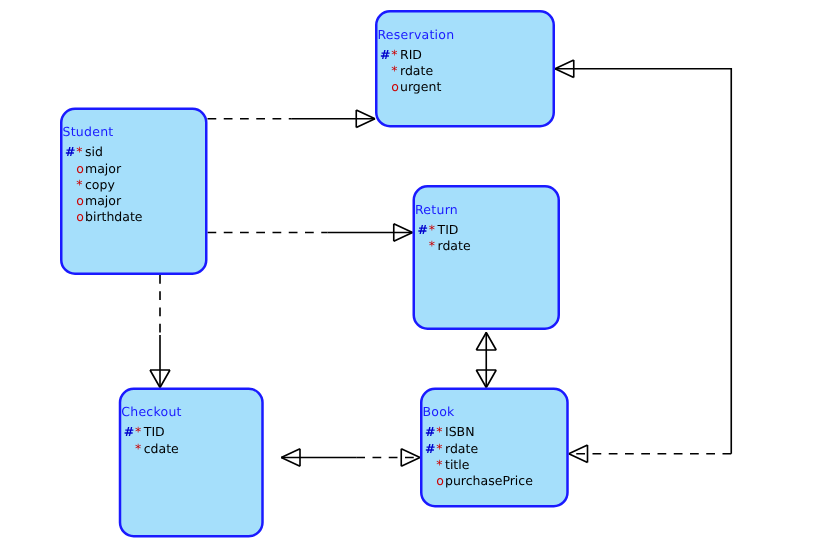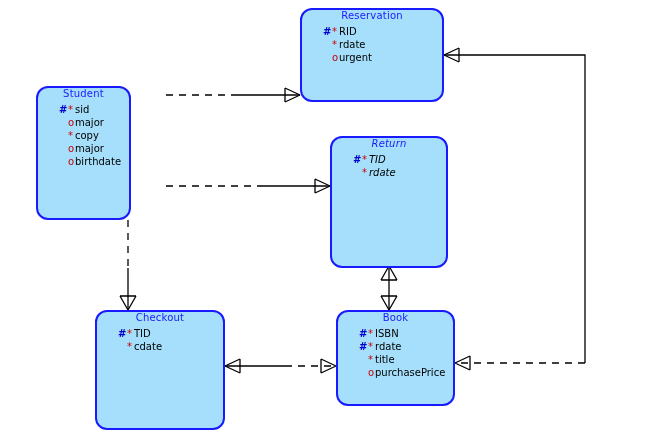--- a/index.html
+++ b/index.html
@@ -26,39 +26,39 @@
   }
   .entity {
     position: absolute;
     box-sizing: border-box;
     background: #a5dffb;
     border: 2px solid #1a1aff;
     border-radius: 12px;
     z-index: 2;
   }
   .entity-title {
-    text-align: center;
+    text-align: left;
     color: #1a1aff;
     font-size: 10px;
     line-height: 12px;
-    padding-top: 0;
+    padding-top: 13px;
     letter-spacing: 0.2px;
     white-space: nowrap;
   }
   .attr-list {
     margin: 3px 0 0 0;
     padding: 0;
     list-style: none;
   }
   .attr {
     font-size: 10px;
     line-height: 13px;
     color: #000000;
     white-space: nowrap;
-    padding-left: 21px;
+    padding-left: 2px;
   }
   .marker {
     display: inline-block;
     width: 9px;
     font-size: 10px;
     text-align: left;
   }
   .marker.pk {
     color: #0000cc;
     font-weight: bold;
@@ -126,40 +126,40 @@
 
   <div class="entity" style="left:300px; top:8px; width:144px; height:94px;">
     <div class="entity-title">Reservation</div>
     <ul class="attr-list">
       <li class="attr"><span class="marker pk">#</span><span class="marker req">*</span><span class="attr-name">RID</span></li>
       <li class="attr"><span class="marker pk blank"></span><span class="marker req">*</span><span class="attr-name">rdate</span></li>
       <li class="attr"><span class="marker pk blank"></span><span class="marker opt">o</span><span class="attr-name">urgent</span></li>
     </ul>
   </div>
 
-  <div class="entity" style="left:36px; top:86px; width:95px; height:134px;">
+  <div class="entity" style="left:48px; top:86px; width:118px; height:134px;">
     <div class="entity-title">Student</div>
     <ul class="attr-list">
       <li class="attr"><span class="marker pk">#</span><span class="marker req">*</span><span class="attr-name">sid</span></li>
       <li class="attr"><span class="marker pk blank"></span><span class="marker opt">o</span><span class="attr-name">major</span></li>
       <li class="attr"><span class="marker pk blank"></span><span class="marker req">*</span><span class="attr-name">copy</span></li>
       <li class="attr"><span class="marker pk blank"></span><span class="marker opt">o</span><span class="attr-name">major</span></li>
       <li class="attr"><span class="marker pk blank"></span><span class="marker opt">o</span><span class="attr-name">birthdate</span></li>
     </ul>
   </div>
 
-  <div class="entity" style="left:330px; top:136px; width:118px; height:132px;font-style:italic;">
+  <div class="entity" style="left:330px; top:148px; width:118px; height:116px;">
     <div class="entity-title">Return</div>
     <ul class="attr-list">
       <li class="attr"><span class="marker pk">#</span><span class="marker req">*</span><span class="attr-name">TID</span></li>
       <li class="attr"><span class="marker pk blank"></span><span class="marker req">*</span><span class="attr-name">rdate</span></li>
     </ul>
   </div>
 
-  <div class="entity" style="left:95px; top:310px; width:130px; height:120px;">
+  <div class="entity" style="left:95px; top:310px; width:116px; height:120px;">
     <div class="entity-title">Checkout</div>
     <ul class="attr-list">
       <li class="attr"><span class="marker pk">#</span><span class="marker req">*</span><span class="attr-name">TID</span></li>
       <li class="attr"><span class="marker pk blank"></span><span class="marker req">*</span><span class="attr-name">cdate</span></li>
     </ul>
   </div>
 
   <div class="entity" style="left:336px; top:310px; width:119px; height:96px;">
     <div class="entity-title">Book</div>
     <ul class="attr-list">

